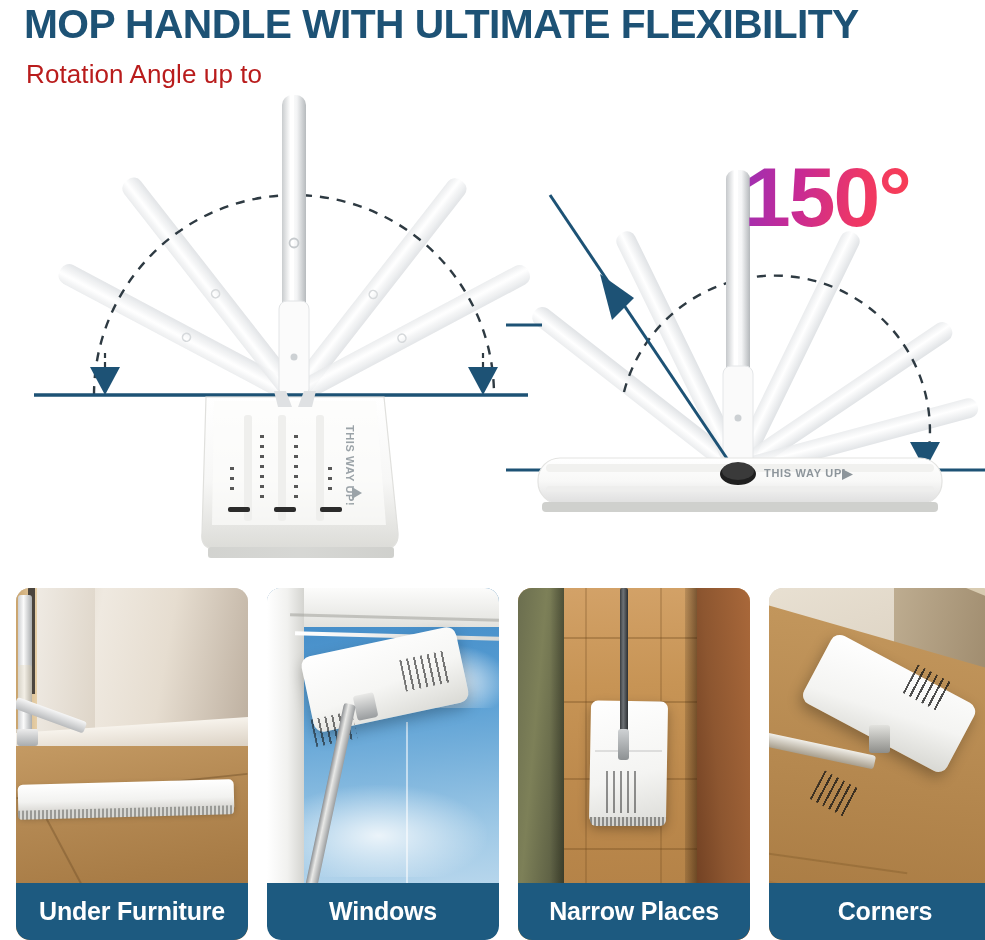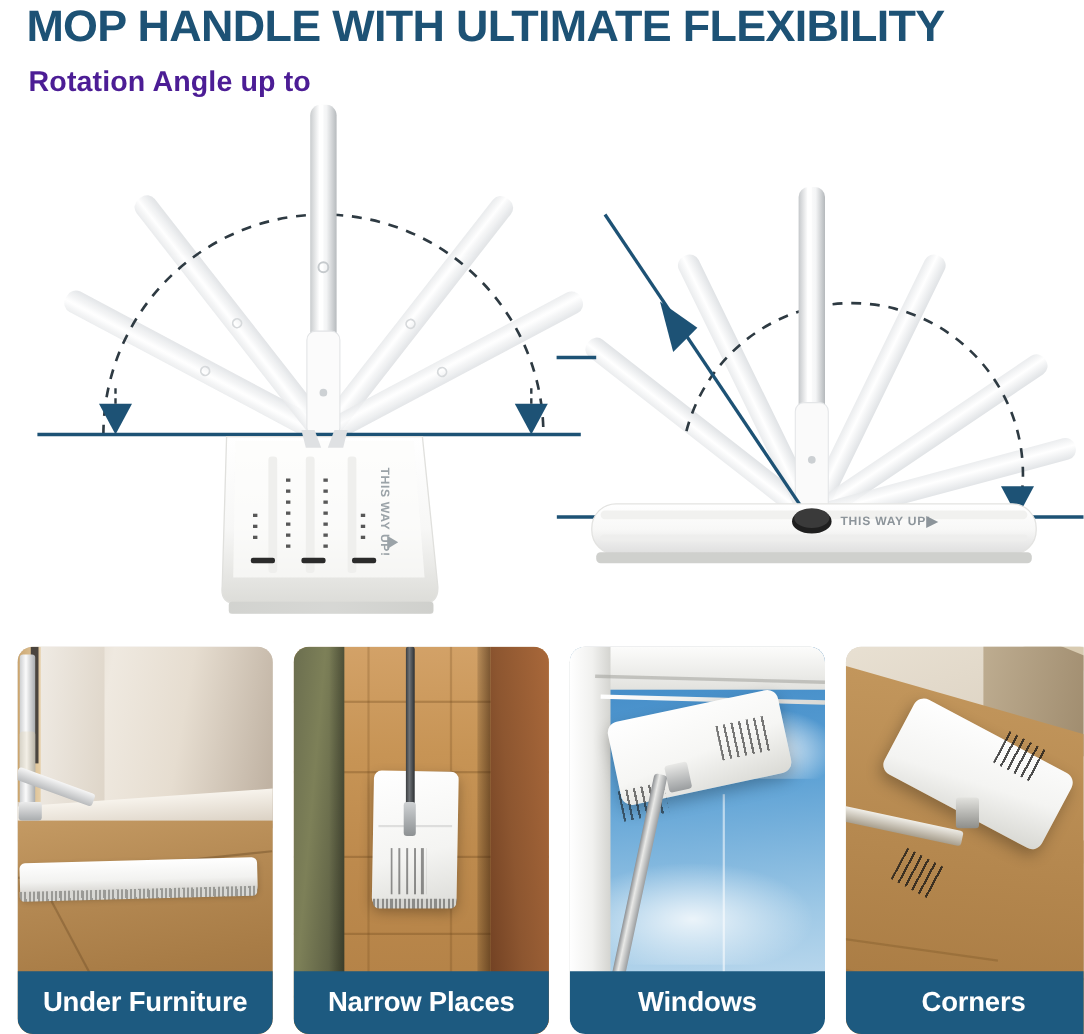--- a/index.html
+++ b/index.html
@@ -26,22 +26,22 @@
     letter-spacing:-0.6px;
     color:#1d5275;
     white-space:nowrap;
     line-height:44px;
     transform:scaleX(1.02);
     transform-origin:left center;
   }
   .subtitle {
     position:absolute; left:10px; top:58px;
     font-size:26px;
-    font-weight:700;
-    color:#4c1d95;
+    font-weight:400;
+    color:#b91c1c;
     letter-spacing:0.1px;
     line-height:32px;
   }
 
   
   .diagram { position:absolute; }
   .diagram svg { display:block; }
 
   .anglelabel {
     position:absolute;
@@ -429,20 +429,21 @@
         <polygon points="336,299 336,310 347,304.5" fill="#8d959b"></polygon>
 
         <ellipse cx="232" cy="304" rx="18" ry="11" fill="#1f1f1f"></ellipse>
         <ellipse cx="232" cy="301" rx="16" ry="9" fill="#3a3a3a"></ellipse>
 
         <rect x="36" y="332" width="396" height="10" rx="4" fill="#cfd0cd"></rect>
       </g>
     </svg>
   </div>
 
+  <div class="anglelabel" id="label-150">150°</div>
 
   <div class="panels">
 
     <div class="panel">
       <div class="photo">
         <div class="p1-wall"></div>
         <div class="p1-cabinet"></div>
         <div class="p1-cabedge"></div>
         <div class="p1-darkslot"></div>
         <div class="p1-skirt"></div>
@@ -451,20 +452,39 @@
         <div class="p1-plank2"></div>
         <div class="p1-plank3"></div>
         <div class="p1-pole"></div>
         <div class="p1-polegrip"></div>
         <div class="p1-joint"></div>
         <div class="p1-handle"></div>
         <div class="p1-moppad"></div>
         <div class="p1-fringe"></div>
       </div>
       <div class="caption">Under Furniture</div>
+    </div>
+
+    <div class="panel">
+      <div class="photo">
+        <div class="p3-sky"></div>
+        <div class="p3-cloud1"></div>
+        <div class="p3-cloud2"></div>
+        <div class="p3-frameT"></div>
+        <div class="p3-frameL"></div>
+        <div class="p3-bevel1"></div>
+        <div class="p3-bevel2"></div>
+        <div class="p3-glassln"></div>
+        <div class="p3-pad"></div>
+        <div class="p3-dotsA"></div>
+        <div class="p3-dotsB"></div>
+        <div class="p3-joint"></div>
+        <div class="p3-pole"></div>
+      </div>
+      <div class="caption">Windows</div>
     </div>
 
     <div class="panel">
       <div class="photo">
         <div class="p2-floor"></div>
         <div class="p2-seam" style="top:14%"></div>
         <div class="p2-seam" style="top:32%"></div>
         <div class="p2-seam" style="top:54%"></div>
         <div class="p2-seam" style="top:74%"></div>
         <div class="p2-seam" style="top:90%"></div>
@@ -478,39 +498,20 @@
         <div class="p2-dots"></div>
         <div class="p2-fringe"></div>
         <div class="p2-pole"></div>
         <div class="p2-joint"></div>
       </div>
       <div class="caption">Narrow Places</div>
     </div>
 
     <div class="panel">
       <div class="photo">
-        <div class="p3-sky"></div>
-        <div class="p3-cloud1"></div>
-        <div class="p3-cloud2"></div>
-        <div class="p3-frameT"></div>
-        <div class="p3-frameL"></div>
-        <div class="p3-bevel1"></div>
-        <div class="p3-bevel2"></div>
-        <div class="p3-glassln"></div>
-        <div class="p3-pad"></div>
-        <div class="p3-dotsA"></div>
-        <div class="p3-dotsB"></div>
-        <div class="p3-joint"></div>
-        <div class="p3-pole"></div>
-      </div>
-      <div class="caption">Windows</div>
-    </div>
-
-    <div class="panel">
-      <div class="photo">
         <div class="p4-wall"></div>
         <div class="p4-skirt2"></div>
         <div class="p4-skirt"></div>
         <div class="p4-floor"></div>
         <div class="p4-floorwedge"></div>
         <div class="p4-seam1"></div>
         <div class="p4-seam2"></div>
         <div class="p4-seam3"></div>
         <div class="p4-pole"></div>
         <div class="p4-pad"></div>

